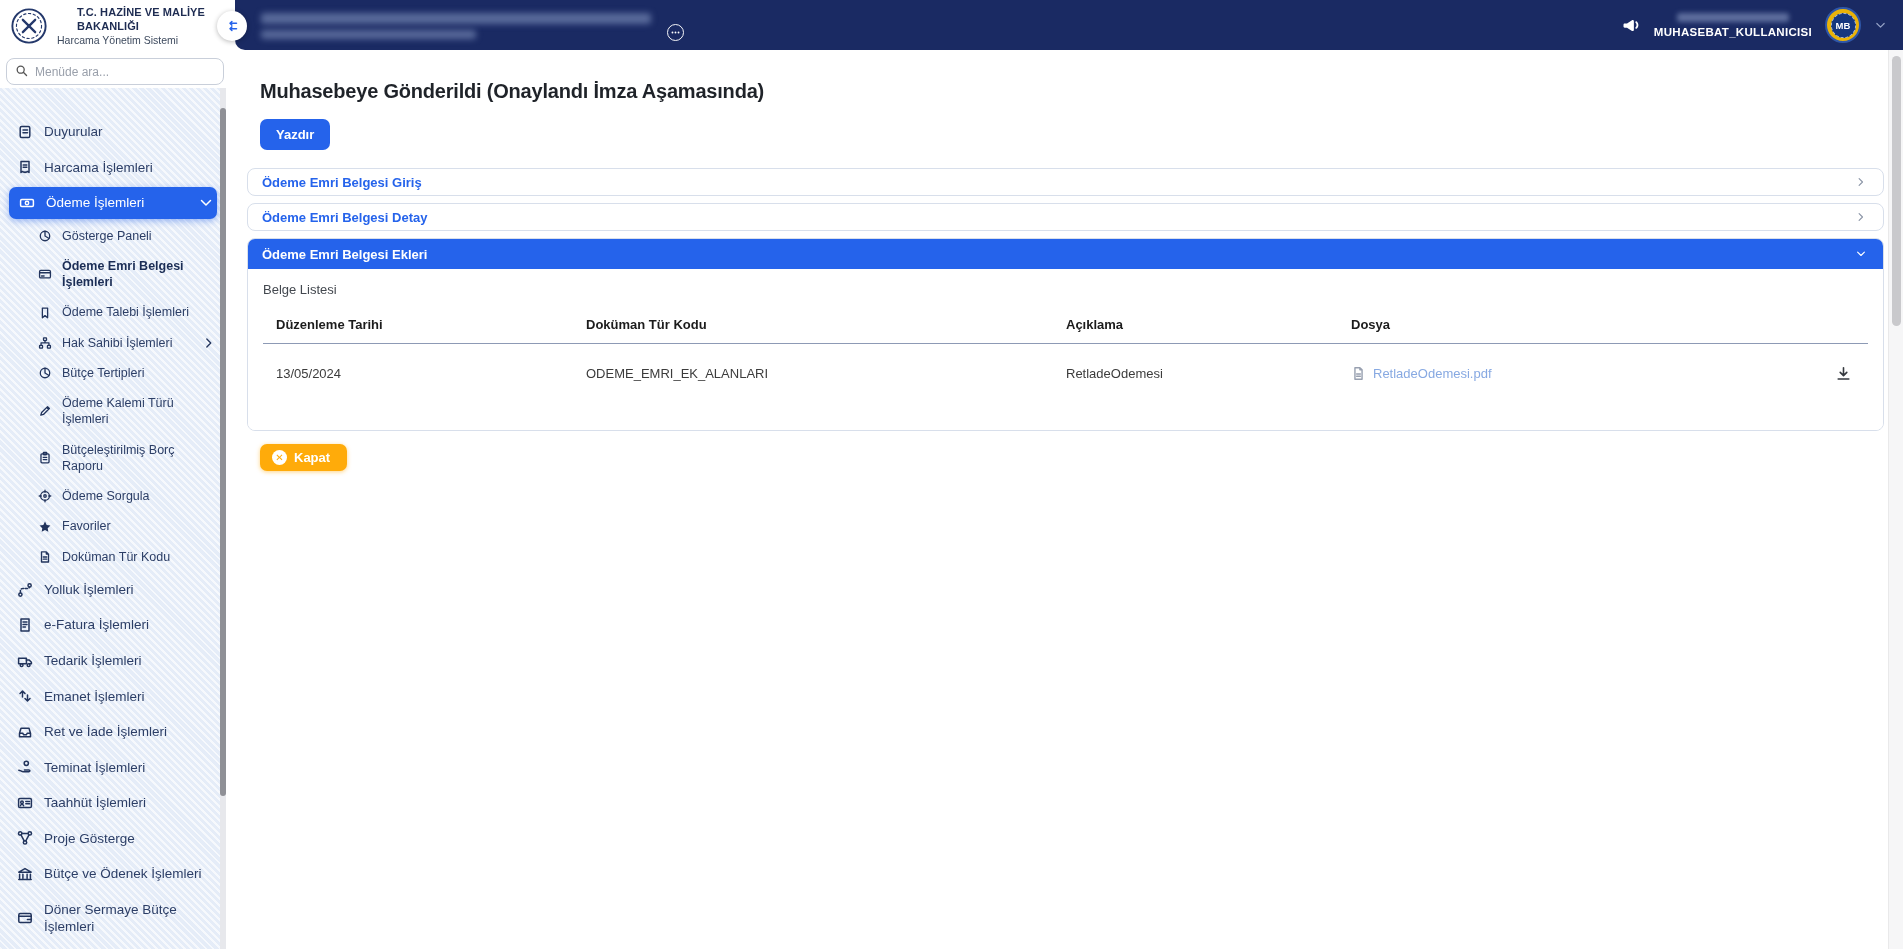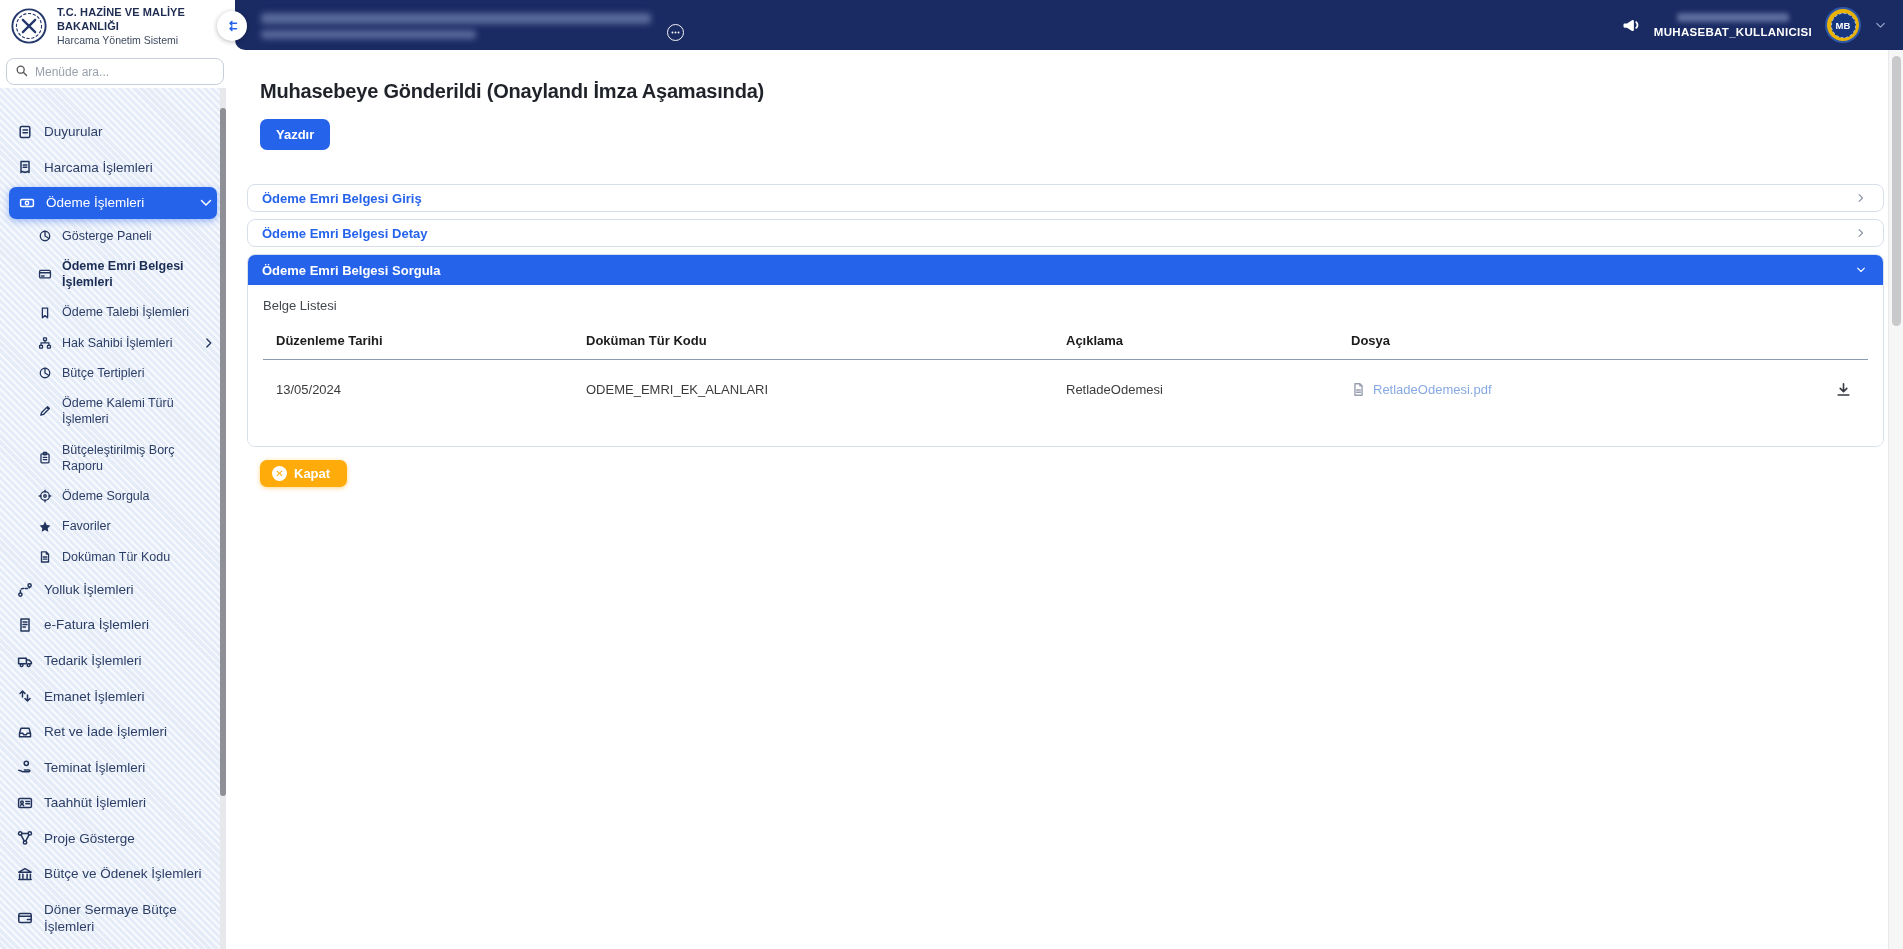--- a/index.html
+++ b/index.html
@@ -8,21 +8,21 @@
     font-family:"Liberation Sans","DejaVu Sans",sans-serif;
     background:#ffffff; position:relative; overflow:hidden; color:#222;
   }
   svg.ic { fill:none; stroke:currentColor; stroke-width:1.5; stroke-linecap:round; stroke-linejoin:round; display:block; }
   .rot90 { transform:rotate(90deg); }
 
   
   .sidebar { position:absolute; left:0; top:0; width:235px; height:949px; background:#fff; z-index:6; }
   .brand { height:52px; display:flex; align-items:center; gap:9px; padding:7px 8px 7px 10px; }
   .brand-logo { width:38px; height:38px; color:#24386b; flex:none; }
-  .brand-t1 { font-size:11px; font-weight:bold; color:#1e2c52; letter-spacing:.1px; line-height:1.25; }
+  .brand-t1 { font-size:11px; font-weight:bold; color:#1e2c52; letter-spacing:.1px; line-height:1.25;margin-left:20px; }
   .brand-t2 { font-size:10.5px; color:#3d4a5e; margin-top:1px; }
   .search-wrap { margin:6px 8px 8px 6px; position:relative; }
   .search-input { width:218px; height:27px; border:1px solid #c9cfda; border-radius:8px; background:#fff;
     padding:0 24px 0 28px; font-size:12px; color:#333; font-family:inherit; outline:none; }
   .search-input::placeholder { color:#9aa0ab; }
   .search-ic { position:absolute; left:9px; top:6px; width:14px; height:14px; color:#555; }
   .nav { position:absolute; top:88px; left:0; bottom:0; width:226px;
     background-color:#edf2fa;
     background-image:repeating-linear-gradient(45deg, rgba(255,255,255,.5) 0 2px, rgba(214,226,244,.35) 2px 5px);
     padding-top:26px; overflow:hidden; }
@@ -66,21 +66,21 @@
   .avatar-inner { width:25px; height:25px; border-radius:50%; background:#16377e; color:#fff; font-size:9.5px;
     font-weight:bold; display:flex; align-items:center; justify-content:center; border:1px dashed #9db4e0; }
   .user-chev { width:13px; height:13px; color:#93a0c4; cursor:pointer; }
 
   
   .main { position:absolute; left:235px; top:50px; right:0; bottom:0; background:#fff; padding:30px 19px 0 25px; }
   .page-title { font-size:20px; font-weight:bold; color:#1f2329; letter-spacing:-.2px; margin-bottom:16px; }
   .btn { border:none; border-radius:7px; font-family:inherit; font-weight:bold; cursor:pointer;
     display:inline-flex; align-items:center; gap:7px; }
   .btn-print { background:#2563eb; color:#fff; font-size:13px; padding:8px 16px; }
-  .acc-wrap { margin-left:-13px; width:calc(100% + 13px); margin-top:34px; }
+  .acc-wrap { margin-left:-13px; width:calc(100% + 13px); margin-top:18px; }
   .acc-bar { height:28px; border:1px solid #d8dfeb; border-radius:8px; background:#fff; display:flex;
     align-items:center; padding:0 16px 0 14px; margin-bottom:7px; cursor:pointer; }
   .acc-bar .acc-lbl { color:#2563eb; font-size:13px; font-weight:bold; }
   .acc-bar .chev { margin-left:auto; width:12px; height:12px; color:#8a94a6; }
   .panel { border:1px solid #d8dfeb; border-radius:8px; overflow:hidden; }
   .panel-head { height:30px; background:#2563eb; display:flex; align-items:center; padding:0 16px 0 14px; cursor:pointer; }
   .panel-head .acc-lbl { color:#fff; font-size:13px; font-weight:bold; }
   .panel-head .chev { margin-left:auto; width:12px; height:12px; color:#fff; }
   .panel-body { padding:13px 15px 42px 15px; background:#fff; }
   .list-title { font-size:13px; color:#43484f; margin-bottom:14px; }
@@ -465,21 +465,21 @@
     </div>
     <div class="acc-bar">
       <span class="acc-lbl">Ödeme Emri Belgesi Detay</span>
       <svg class="ic chev">
           <use href="#i-chev"></use>
         </svg>
     </div>
 
     <section class="panel">
       <div class="panel-head">
-        <span class="acc-lbl">Ödeme Emri Belgesi Sorgula</span>
+        <span class="acc-lbl">Ödeme Emri Belgesi Ekleri</span>
         <svg class="ic chev rot90">
             <use href="#i-chev"></use>
           </svg>
       </div>
       <div class="panel-body">
         <div class="list-title">Belge Listesi</div>
         <table class="doc-table">
           <colgroup>
               <col class="c1">
               <col class="c2">

